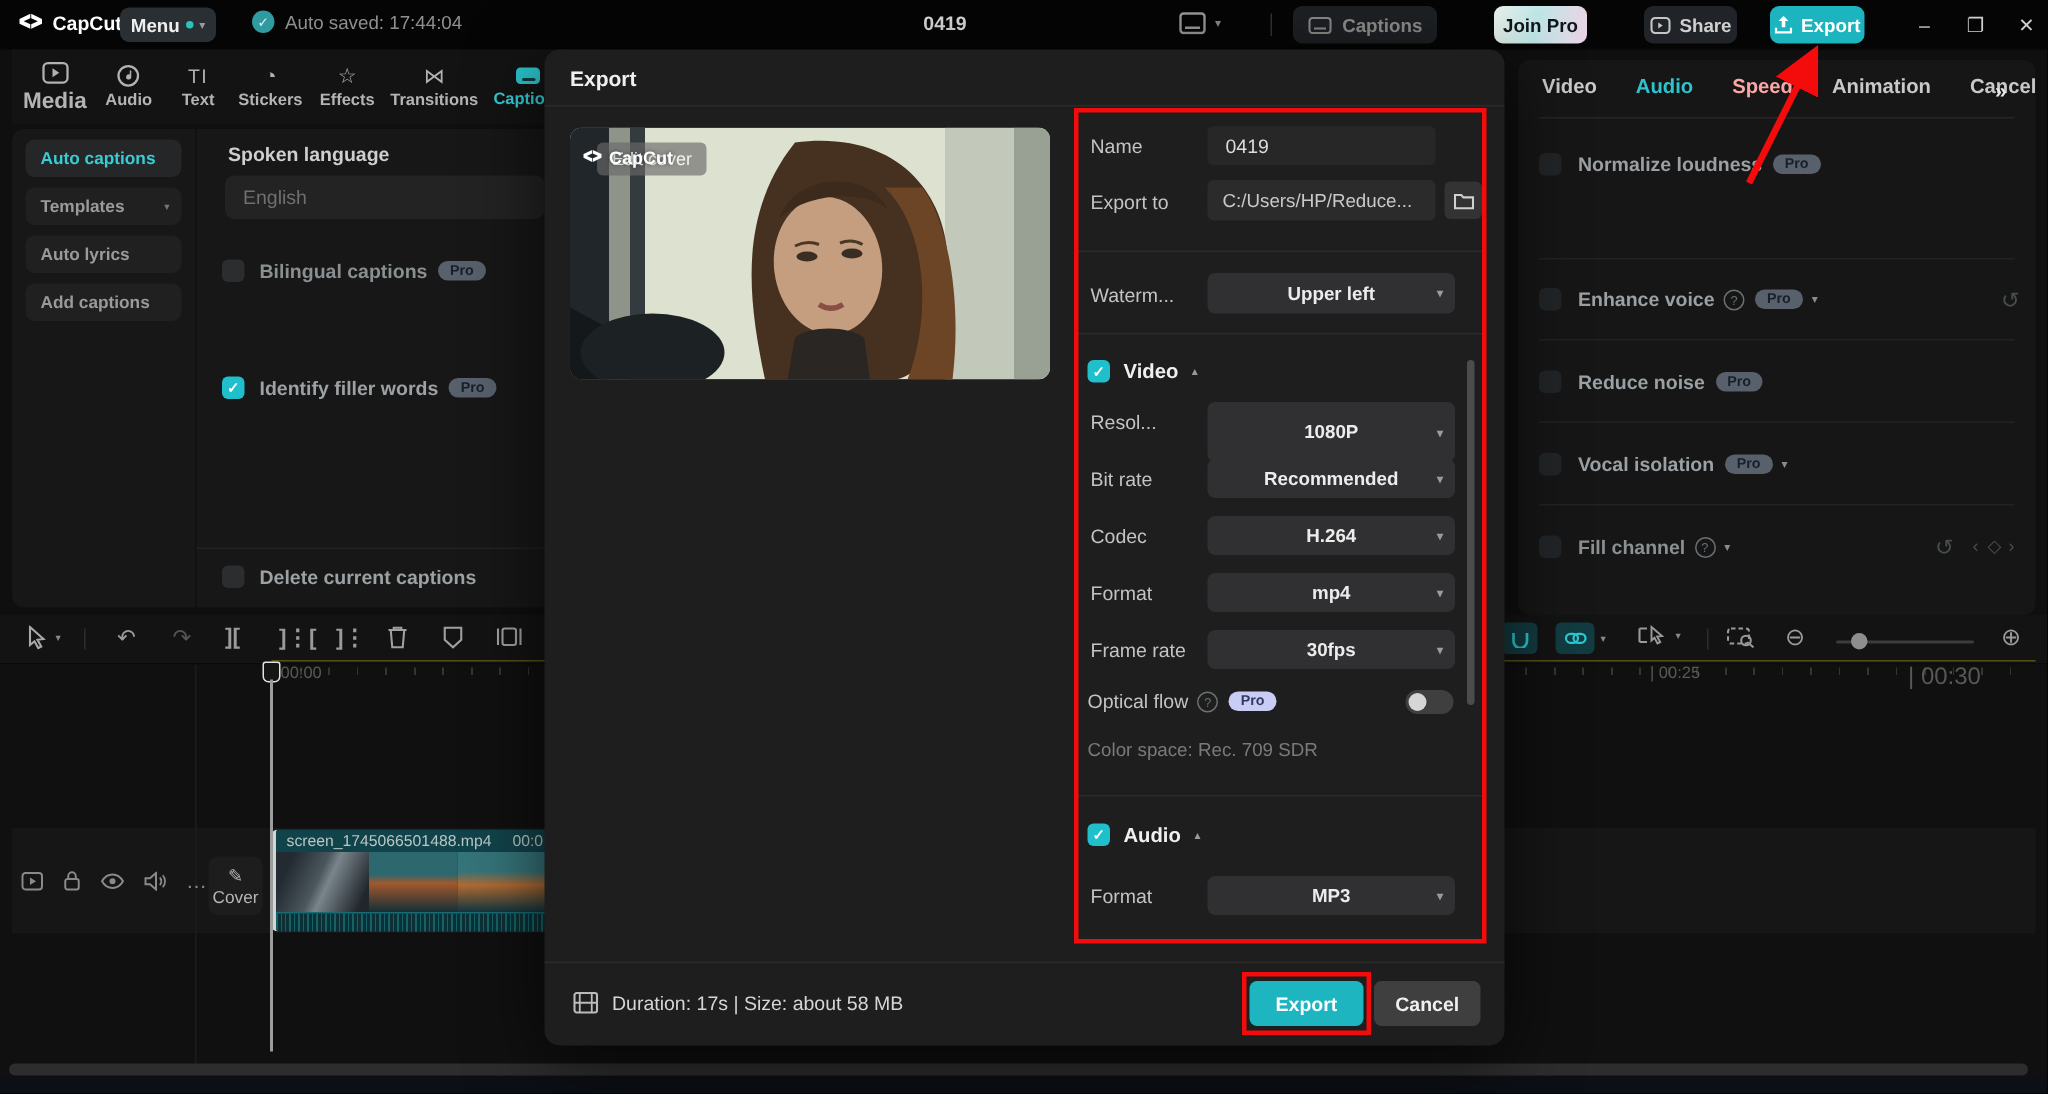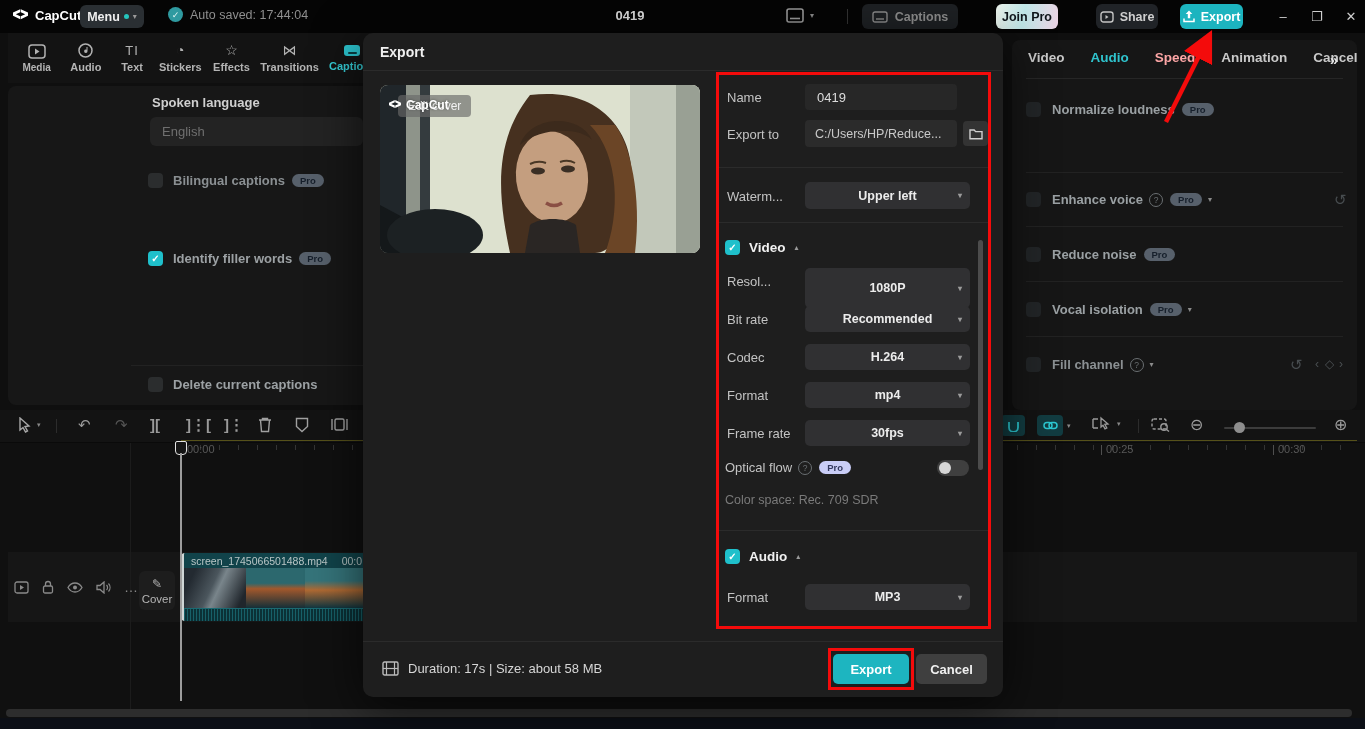--- a/index.html
+++ b/index.html
@@ -83,21 +83,21 @@
     <span class="abs winbtn" style="left:1302px;top:9px;">❐</span>
     <span class="abs winbtn" style="left:1336px;top:9px;">✕</span>
   </div>
 
   <div class="abs row" style="left:8px;top:33px;width:372px;height:50px;background:#131313;gap:4px;padding-left:6px;box-sizing:border-box;">
     <div class="btn" style="flex-direction:column;width:46px;gap:3px;">
       <svg width="18" height="15" viewBox="0 0 18 15">
           <rect x="1" y="1" width="16" height="13" rx="3" fill="none" stroke="#b2b2b2" stroke-width="1.5"></rect>
           <path d="M7 4.5l4.5 3L7 10.5z" fill="#b2b2b2"></path>
         </svg>
-      <span style="font-size:10px;color:#b4b4b4;font-weight:bold;">Media</span>
+      <span style="font-size:15px;color:#b4b4b4;font-weight:bold;">Media</span>
     </div>
     <div class="btn" style="flex-direction:column;width:46px;gap:3px;">
       <svg width="17" height="15" viewBox="0 0 17 15">
           <circle cx="8.5" cy="7.5" r="6.5" fill="none" stroke="#b2b2b2" stroke-width="1.5"></circle>
           <path d="M10.5 4v4.2a1.7 1.7 0 1 1-1-1.5V4z" fill="#b2b2b2"></path>
         </svg>
       <span style="font-size:11px;color:#b4b4b4;font-weight:bold;">Audio</span>
     </div>
     <div class="btn" style="flex-direction:column;width:40px;gap:3px;">
       <span style="color:#b2b2b2;font-size:13px;letter-spacing:1px;">TI</span>
@@ -117,20 +117,35 @@
     </div>
     <div class="btn" style="flex-direction:column;width:56px;gap:4px;">
       <span style="width:16px;height:11px;border-radius:3px;background:#2cc4ce;display:inline-flex;align-items:flex-end;justify-content:center;">
           <span style="width:9px;height:2px;background:#0b3d42;margin-bottom:2px;border-radius:1px;"></span>
         </span>
       <span style="font-size:11px;color:#35ccd5;font-weight:bold;">Captions</span>
     </div>
   </div>
 
   <div class="abs" style="left:8px;top:86px;width:355px;height:319px;background:#171717;border-radius:8px 0 0 8px;">
+    <div class="abs" style="left:0;top:0;width:122px;height:319px;border-right:1px solid #101010;">
+      <div class="abs btn" style="left:9px;top:7px;width:104px;height:25px;background:#242628;justify-content:flex-start;padding-left:10px;box-sizing:border-box;">
+        <span style="color:#38ccd5;font-weight:bold;font-size:11.5px;">Auto captions</span>
+      </div>
+      <div class="abs btn" style="left:9px;top:39px;width:104px;height:25px;background:#202020;justify-content:space-between;padding:0 8px 0 10px;box-sizing:border-box;">
+        <span style="color:#9a9a9a;font-weight:bold;font-size:11.5px;">Templates</span>
+        <span style="color:#777;font-size:7px;">▾</span>
+      </div>
+      <div class="abs btn" style="left:9px;top:71px;width:104px;height:25px;background:#202020;justify-content:flex-start;padding-left:10px;box-sizing:border-box;">
+        <span style="color:#9a9a9a;font-weight:bold;font-size:11.5px;">Auto lyrics</span>
+      </div>
+      <div class="abs btn" style="left:9px;top:103px;width:104px;height:25px;background:#202020;justify-content:flex-start;padding-left:10px;box-sizing:border-box;">
+        <span style="color:#9a9a9a;font-weight:bold;font-size:11.5px;">Add captions</span>
+      </div>
+    </div>
     <span class="abs" style="left:144px;top:9px;color:#cfcfcf;font-weight:bold;font-size:13px;">Spoken language</span>
     <div class="abs row" style="left:142px;top:31px;width:213px;height:29px;background:#232323;border-radius:6px;padding-left:12px;box-sizing:border-box;">
       <span style="color:#6f6f6f;font-size:13px;">English</span>
     </div>
     <div class="abs row" style="left:140px;top:87px;gap:10px;">
       <span class="cb"></span>
       <span class="row">
         <span style="color:#8a8f92;font-weight:bold;font-size:13px;">Bilingual captions</span>
         <span class="pro">Pro</span>
       </span>
@@ -280,21 +295,21 @@
     </div>
     <span class="abs" style="left:1334px;top:5px;color:#9a9a9a;font-size:16px;">⊕</span>
   </div>
 
   <div class="abs" style="left:0;top:443px;width:1365px;height:286px;background:#101010;">
     <div class="abs" style="left:181px;top:-3px;width:1176px;height:1px;background:#56511a;"></div>
     <div class="abs" style="left:0;top:0;width:1365px;height:18px;">
       <div class="abs" style="left:200px;top:2px;width:1157px;height:5px;background:repeating-linear-gradient(90deg,#343434 0 1px,transparent 1px 19px);"></div>
       <span class="abs" style="left:187px;top:0px;color:#585858;font-size:11px;">00:00</span>
       <span class="abs" style="left:1100px;top:0px;color:#585858;font-size:11px;">| 00:25</span>
-      <span class="abs" style="left:1272px;top:0px;color:#585858;font-size:11px;">| 00:30</span>
+      <span class="abs" style="left:1272px;top:0px;color:#585858;font-size:16px;">| 00:30</span>
     </div>
 
     <div class="abs" style="left:8px;top:109px;width:1349px;height:70px;background:#161616;"></div>
     <div class="abs" style="left:130px;top:0;width:1px;height:266px;background:#1c1c1c;"></div>
 
     <div class="abs row" style="left:14px;top:136px;gap:13px;">
       <svg width="15" height="13" viewBox="0 0 15 13">
           <rect x="1" y="1" width="13" height="11" rx="2" fill="none" stroke="#8a8a8a" stroke-width="1.3"></rect>
           <path d="M6 4l4 2.5L6 9z" fill="#8a8a8a"></path>
         </svg>

